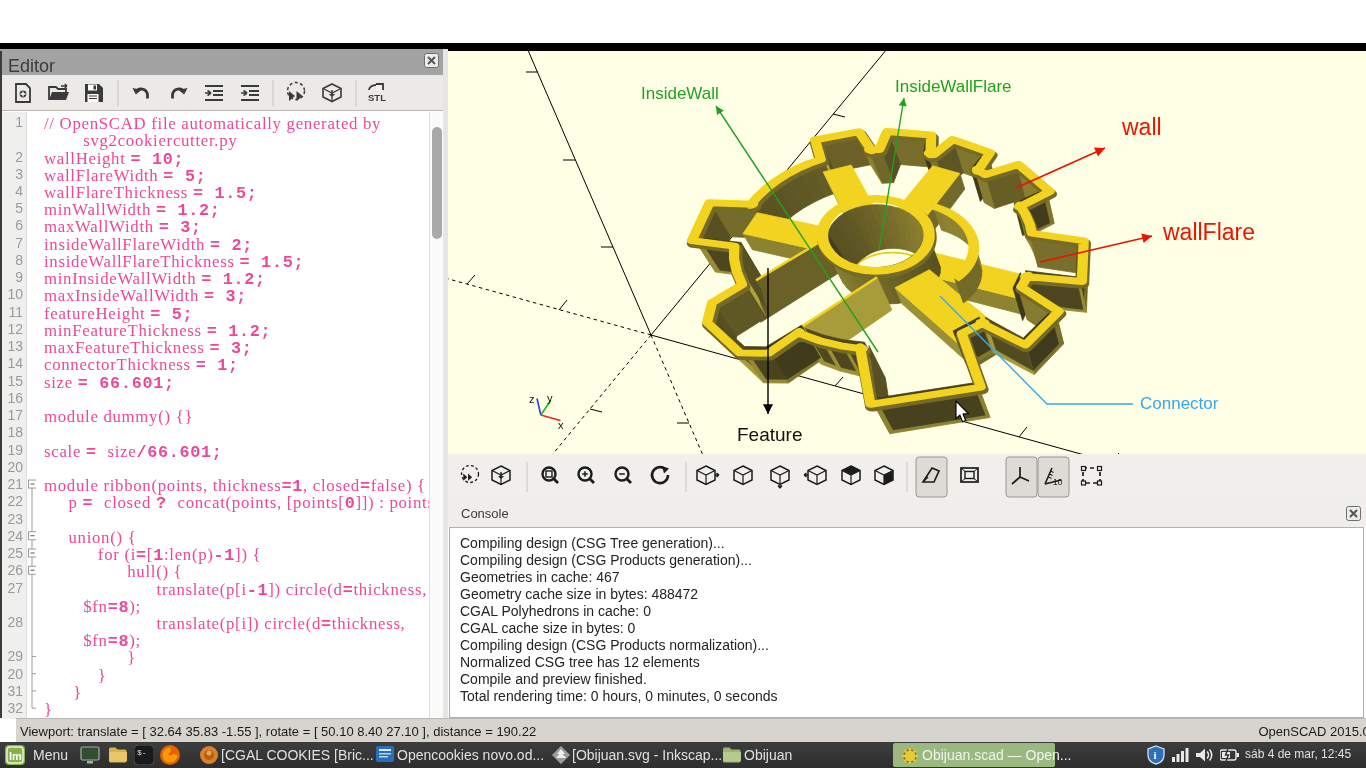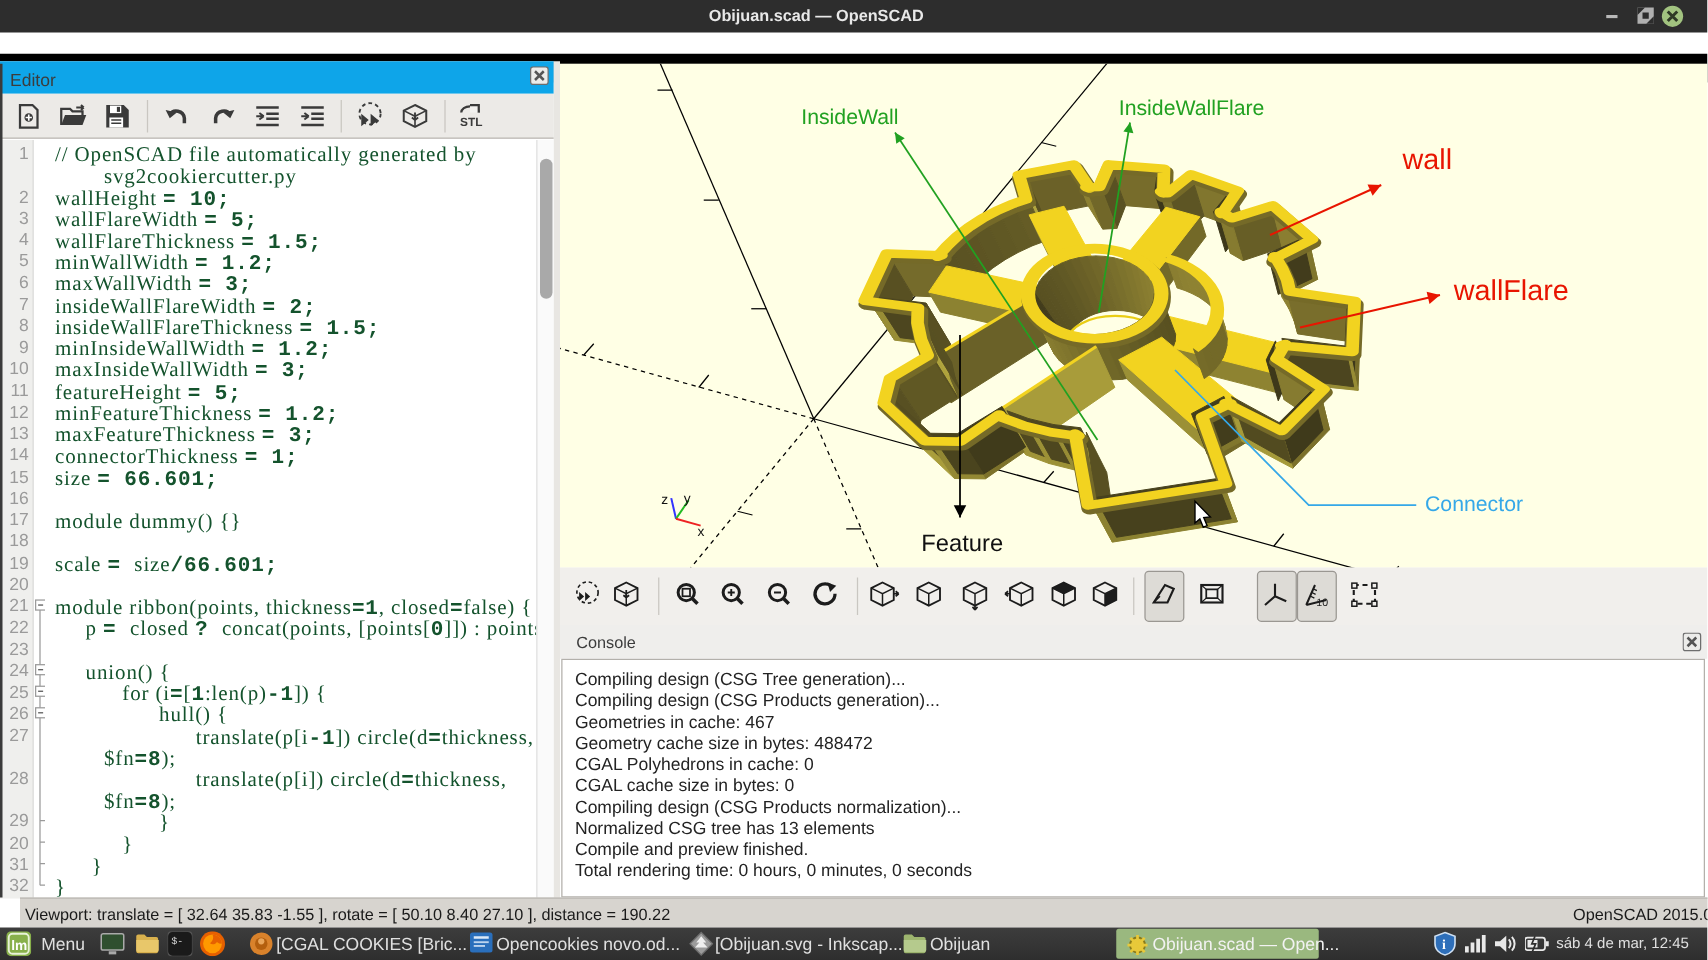--- a/index.html
+++ b/index.html
@@ -6,28 +6,28 @@
 #app { position:relative; width:1366px; height:768px; background:#fff; }
 
 #titlebar { position:absolute; left:0; top:0; width:1366px; height:26px; background:#2d2d2d; color:#e6e6e6; }
 #title { position:absolute; left:567px; top:5px; font-size:13px; font-weight:bold; color:#e8e8e8;}
 #winbtns { position:absolute; right:8px; top:0; height:26px; }
 #menubar { position:absolute; left:0; top:43px; width:1366px; height:23px; background:#000000; color:#dcdcdc; font-size:13px; }
 .mitem { position:absolute; top:5px; }
 .mitem u { text-decoration:underline; text-underline-offset:2px; }
 
 #editor { position:absolute; left:0; top:49px; width:443px; height:670px; background:#fff; }
-#edtitle { position:absolute; left:0; top:0; width:443px; height:26px; background:#0ea5e9; font-size:14px; color:#3c3c3c; }
+#edtitle { position:absolute; left:0; top:0; width:443px; height:26px; background:#a3a3a3; font-size:18px; color:#3c3c3c; }
 #edtitle span { position:absolute; left:8px; top:7px; }
 #edtools { position:absolute; left:0; top:26px; width:443px; height:36px; background:#eceae7; border-bottom:1px solid #bab7b2; }
 #edcode { position:absolute; left:0; top:63px; width:443px; height:607px; background:#fff; overflow:hidden; }
 #gutter { position:absolute; left:0; top:0; width:27px; height:607px; background:#efefed; border-right:1px solid #dcdcda; }
 .ln { position:absolute; right:3px; font-size:14px; color:#9a9a9a; text-align:right; width:24px;}
 #foldcol { position:absolute; left:28px; top:0; width:16px; height:607px; background:#fff; }
-#codetext { position:absolute; left:44px; top:0; width:384px; height:607px; font-family:"Liberation Serif", serif; font-size:16.8px; letter-spacing:0.7px; color:#14532d; }
+#codetext { position:absolute; left:44px; top:0; width:384px; height:607px; font-family:"Liberation Serif", serif; font-size:16.8px; letter-spacing:0.7px; color:#ec4899; }
 .cl { position:absolute; left:0; white-space:pre; }
 .b { font-weight:bold;font-family:Liberation Mono, monospace; }
 #edscroll { position:absolute; left:429px; top:0; width:14px; height:607px; background:#fafafa; border-left:1px solid #e0e0e0;}
 #edthumb { position:absolute; left:2px; top:15px; width:10px; height:112px; background:#a9a9a9; border-radius:5px; }
 
 #splitter { position:absolute; left:443px; top:49px; width:5px; height:670px; background:#e8e6e2; }
 
 #viewport { position:absolute; left:448px; top:51px; width:918px; height:403px; background:#ffffe5; }
 #viewtools { position:absolute; left:448px; top:454px; width:918px; height:46px; background:#f1efec; }
 #contitle { position:absolute; left:448px; top:500px; width:918px; height:27px; background:#efeeec; font-size:13px; color:#3c3c3c;}
@@ -40,33 +40,20 @@
 #statusr { position:absolute; right:5px; top:5px; }
 
 #taskbar { position:absolute; left:0; top:742px; width:1366px; height:26px; background:linear-gradient(#3d3d3d,#2e2e2e); color:#e0e0e0; font-size:14px; }
 .tbtxt { position:absolute; top:5px; color:#e0e0e0; white-space:nowrap; }
 .tbico { position:absolute; top:3px; }
 #activewin { position:absolute; left:893px; top:1px; width:162px; height:24px; background:#9ab87f; border-radius:2px; }
 </style></head>
 <body>
 <div id="app">
   <div style="position:absolute;left:0;top:51px;width:2px;height:667px;background:#3b3b3b;z-index:5"></div>
-  <div id="titlebar">
-    <div id="title">Obijuan.scad — OpenSCAD</div>
-    <div id="winbtns"><svg width="120" height="26">
-<rect x="47" y="12" width="9" height="2.5" fill="#b8b8b8"></rect>
-<g transform="translate(72,6)">
-            <rect x="0" y="0" width="13" height="13" fill="#b0b0b0"></rect>
-<path d="M0 0 L6 0 L0 6 Z M13 13 L7 13 L13 7 Z" fill="#2d2d2d"></path>
-<rect x="4" y="4" width="5" height="5" fill="#2d2d2d"></rect>
-          </g>
-<circle cx="100" cy="13" r="8.5" fill="#a2c380"></circle>
-<path d="M96.2 9.2 L103.8 16.8 M103.8 9.2 L96.2 16.8" stroke="#2f3a26" stroke-width="2.4"></path>
-</svg></div>
-  </div>
   <div id="menubar">
     <span class="mitem" style="left:32px"><u>F</u>ile</span>
     <span class="mitem" style="left:109px"><u>E</u>dit</span>
     <span class="mitem" style="left:187px"><u>D</u>esign</span>
     <span class="mitem" style="left:305px"><u>V</u>iew</span>
     <span class="mitem" style="left:392px"><u>H</u>elp</span>
   </div>
   <div id="editor">
     <div id="edtitle">
         <span>Editor</span>
@@ -572,21 +559,21 @@
 </svg>
     </div>
   <div id="console">
       <div class="conl" style="top:24px">Compiling design (CSG Products generation)...</div>
       <div class="conl" style="top:7px">Compiling design (CSG Tree generation)...</div>
       <div class="conl" style="top:41px">Geometries in cache: 467</div>
       <div class="conl" style="top:58px">Geometry cache size in bytes: 488472</div>
       <div class="conl" style="top:75px">CGAL Polyhedrons in cache: 0</div>
       <div class="conl" style="top:92px">CGAL cache size in bytes: 0</div>
       <div class="conl" style="top:109px">Compiling design (CSG Products normalization)...</div>
-      <div class="conl" style="top:126px">Normalized CSG tree has 13 elements</div>
+      <div class="conl" style="top:126px">Normalized CSG tree has 12 elements</div>
       <div class="conl" style="top:143px">Compile and preview finished.</div>
       <div class="conl" style="top:160px">Total rendering time: 0 hours, 0 minutes, 0 seconds</div>
     </div>
   <div id="statusbar">
     <span id="statusl">Viewport: translate = [ 32.64 35.83 -1.55 ], rotate = [ 50.10 8.40 27.10 ], distance = 190.22</span>
     <span id="statusr">OpenSCAD 2015.03</span>
   </div>
   <div id="taskbar">
       <svg class="tbico" style="left:5px;top:3px" width="20" height="20">
         <rect x="0" y="0" width="20" height="20" rx="4" fill="#88b04b"></rect>

